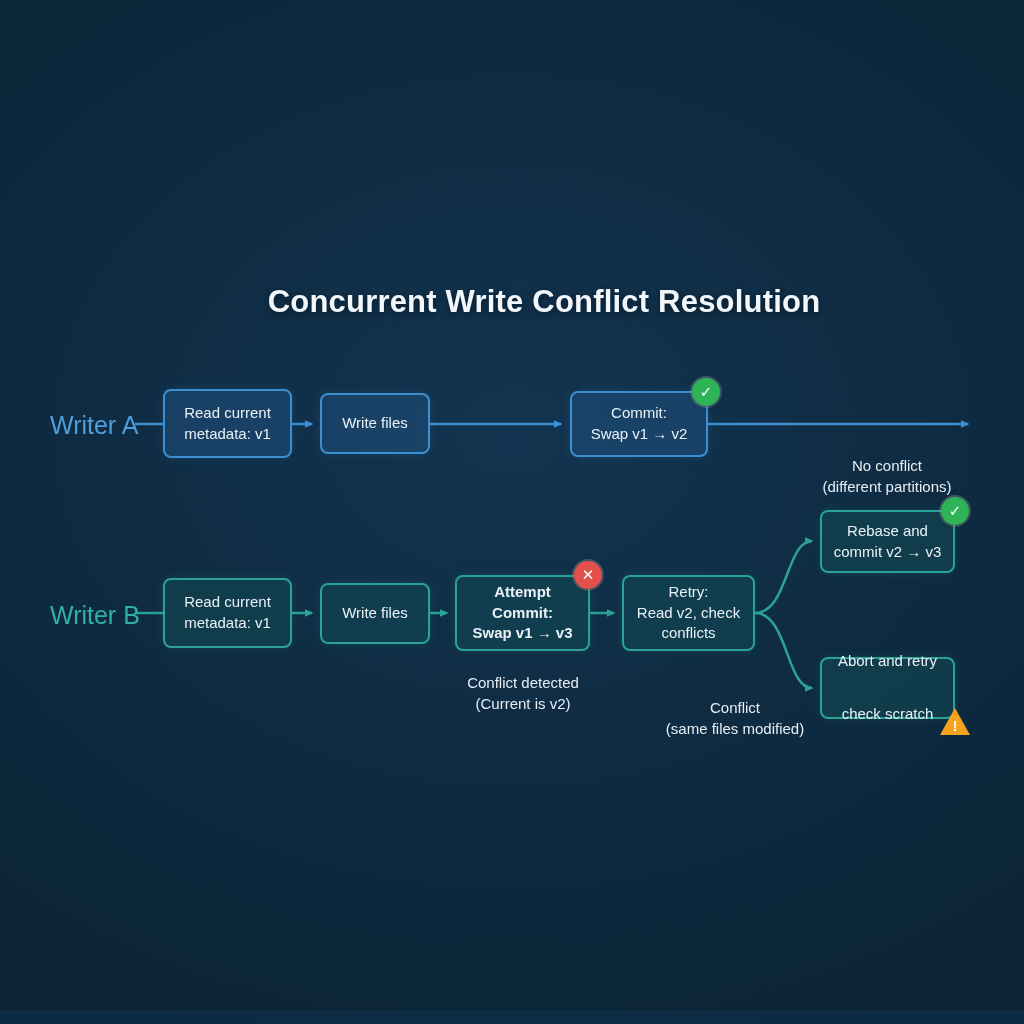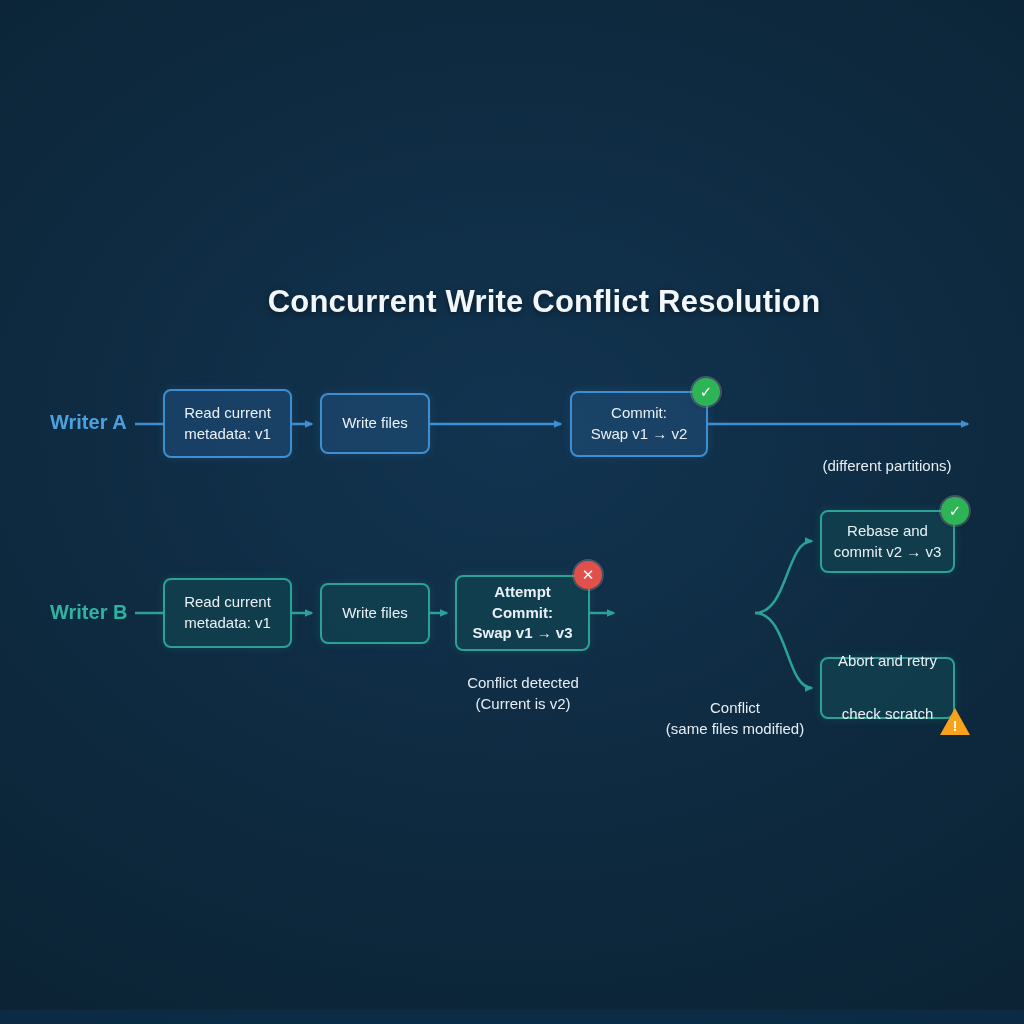--- a/index.html
+++ b/index.html
@@ -8,21 +8,21 @@
     font-family:"Liberation Sans","DejaVu Sans",sans-serif;
     background:radial-gradient(ellipse 900px 700px at 50% 42%, #123450 0%, #0e2a40 55%, #0b2334 100%);
   }
   .bottom-edge{position:absolute;left:0;bottom:0;width:1024px;height:14px;background:#0d3150;opacity:.55;}
   .title{
     position:absolute;left:0;top:284px;width:1024px;text-align:center;
     color:#f2f7fb;font-size:31px;font-weight:700;letter-spacing:.2px;
     text-shadow:0 2px 6px rgba(0,0,0,.45);
     margin-left:32px;
   }
-  .lane-label{position:absolute;font-size:20px;font-weight:700;}
+  .lane-label{position:absolute;font-size:25px;font-weight:400;}
   .lane-label.a{color:#4ba0dd;}
   .lane-label.b{color:#2fb3a0;}
   .node{
     position:absolute;border-radius:8px;box-sizing:border-box;
     display:flex;flex-direction:column;align-items:center;justify-content:center;
     text-align:center;color:#e9f1f7;font-size:15px;line-height:1.38;padding:4px 6px;
   }
   .node.a{background:rgba(32,80,125,.55);border:2px solid #3d8fd1;box-shadow:0 0 10px rgba(61,143,209,.18);}
   .node.b{background:rgba(18,74,83,.55);border:2px solid #2aa396;box-shadow:0 0 10px rgba(42,163,150,.18);}
   .annotation{
@@ -88,20 +88,21 @@
 
   <div class="node a" style="left:570px;top:391px;width:138px;height:66px;">
     <span>Commit:</span>
     <span>Swap v1 → v2</span>
   </div>
   <div class="badge success" style="left:692px;top:378px;">
     <span>✓</span>
   </div>
 
   <div class="annotation" style="left:776px;top:455px;width:222px;">
+    <div>No conflict</div>
     <div>(different partitions)</div>
   </div>
 
   <div class="lane-label b" style="left:50px;top:601px;">Writer B</div>
 
   <div class="node b" style="left:163px;top:578px;width:129px;height:70px;">
     <span>Read current</span>
     <span>metadata: v1</span>
   </div>
 
@@ -116,20 +117,25 @@
   </div>
   <div class="badge error" style="left:574px;top:561px;">
     <span>✕</span>
   </div>
 
   <div class="annotation" style="left:412px;top:672px;width:222px;">
     <div>Conflict detected</div>
     <div>(Current is v2)</div>
   </div>
 
+  <div class="node b" style="left:622px;top:575px;width:133px;height:76px;">
+    <span>Retry:</span>
+    <span>Read v2, check</span>
+    <span>conflicts</span>
+  </div>
 
   <div class="node b" style="left:820px;top:510px;width:135px;height:63px;">
     <span>Rebase and</span>
     <span>commit v2 → v3</span>
   </div>
   <div class="badge success" style="left:941px;top:497px;">
     <span>✓</span>
   </div>
 
   <div class="node b" style="left:820px;top:657px;width:135px;height:62px;gap:32px;">

